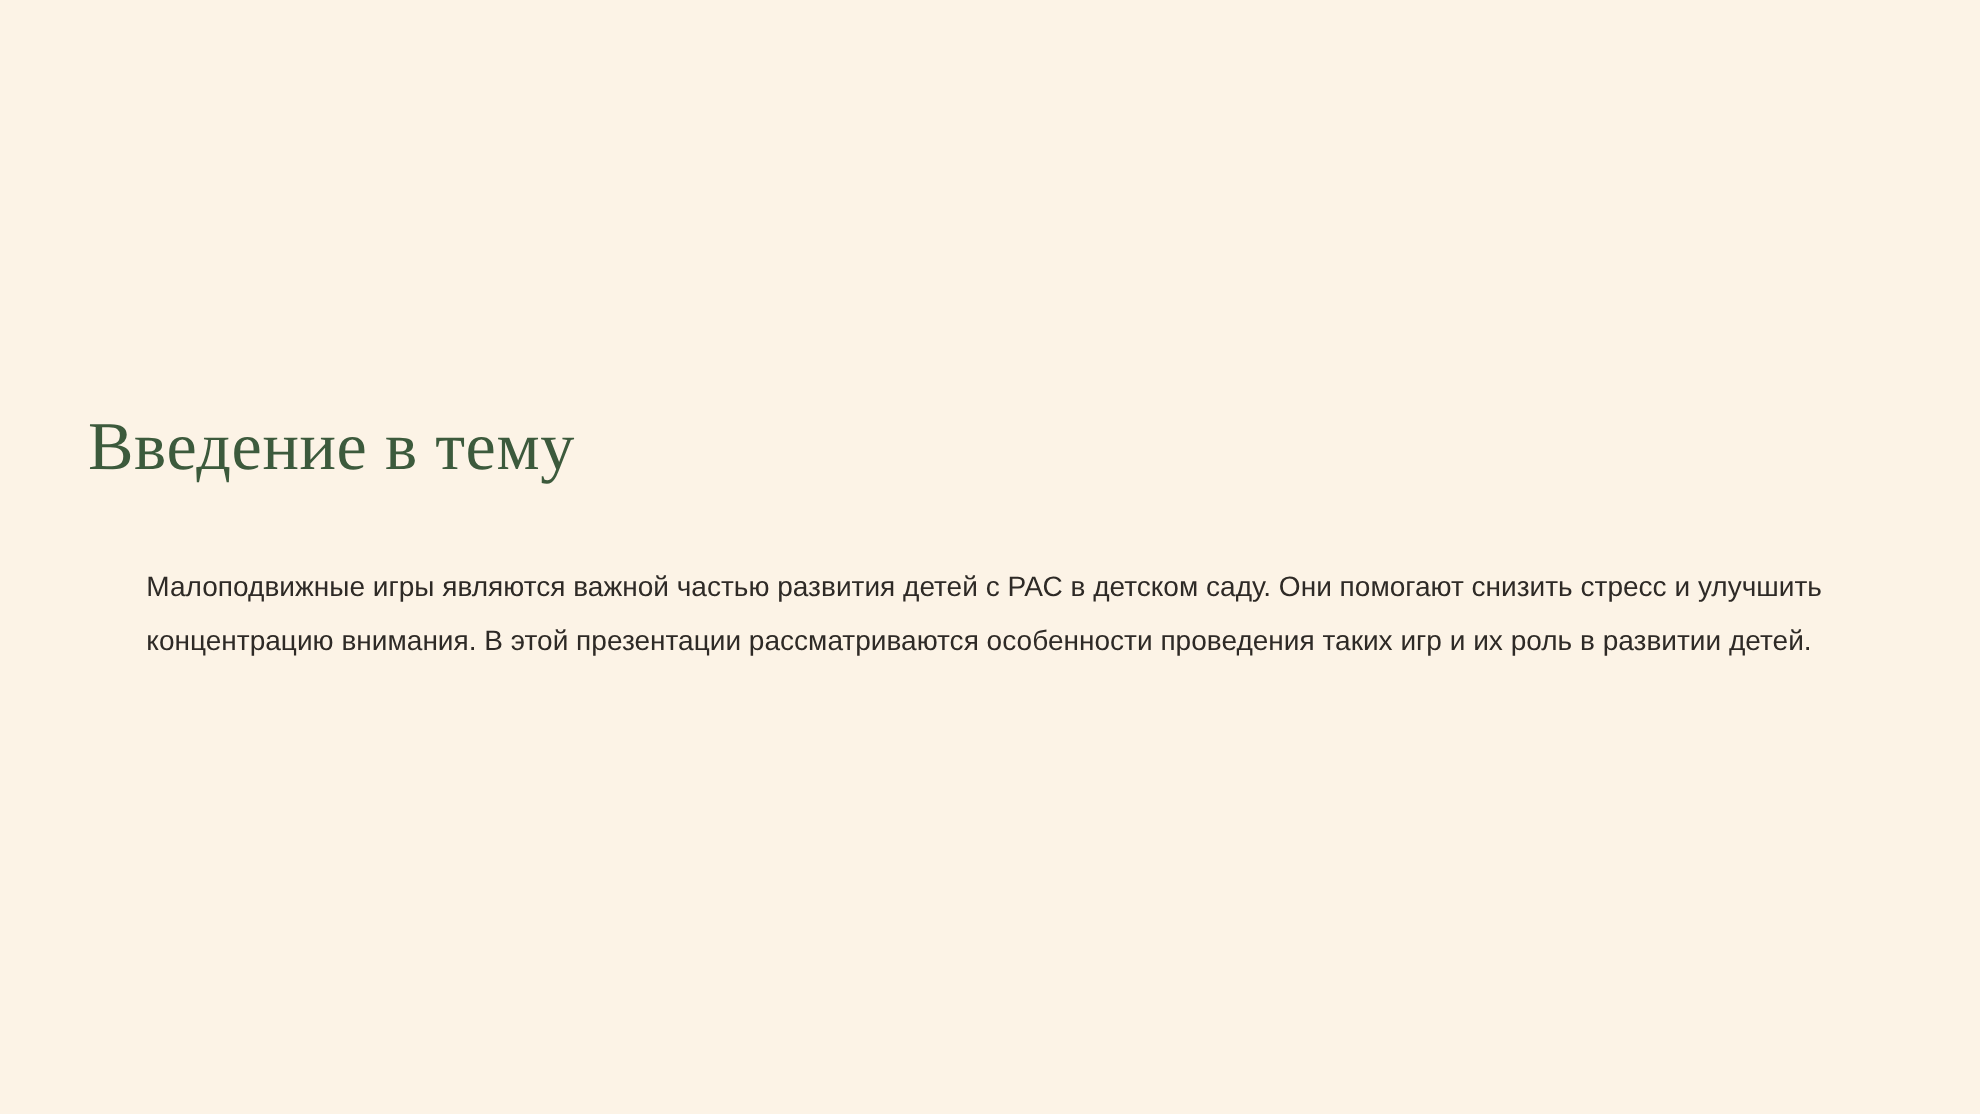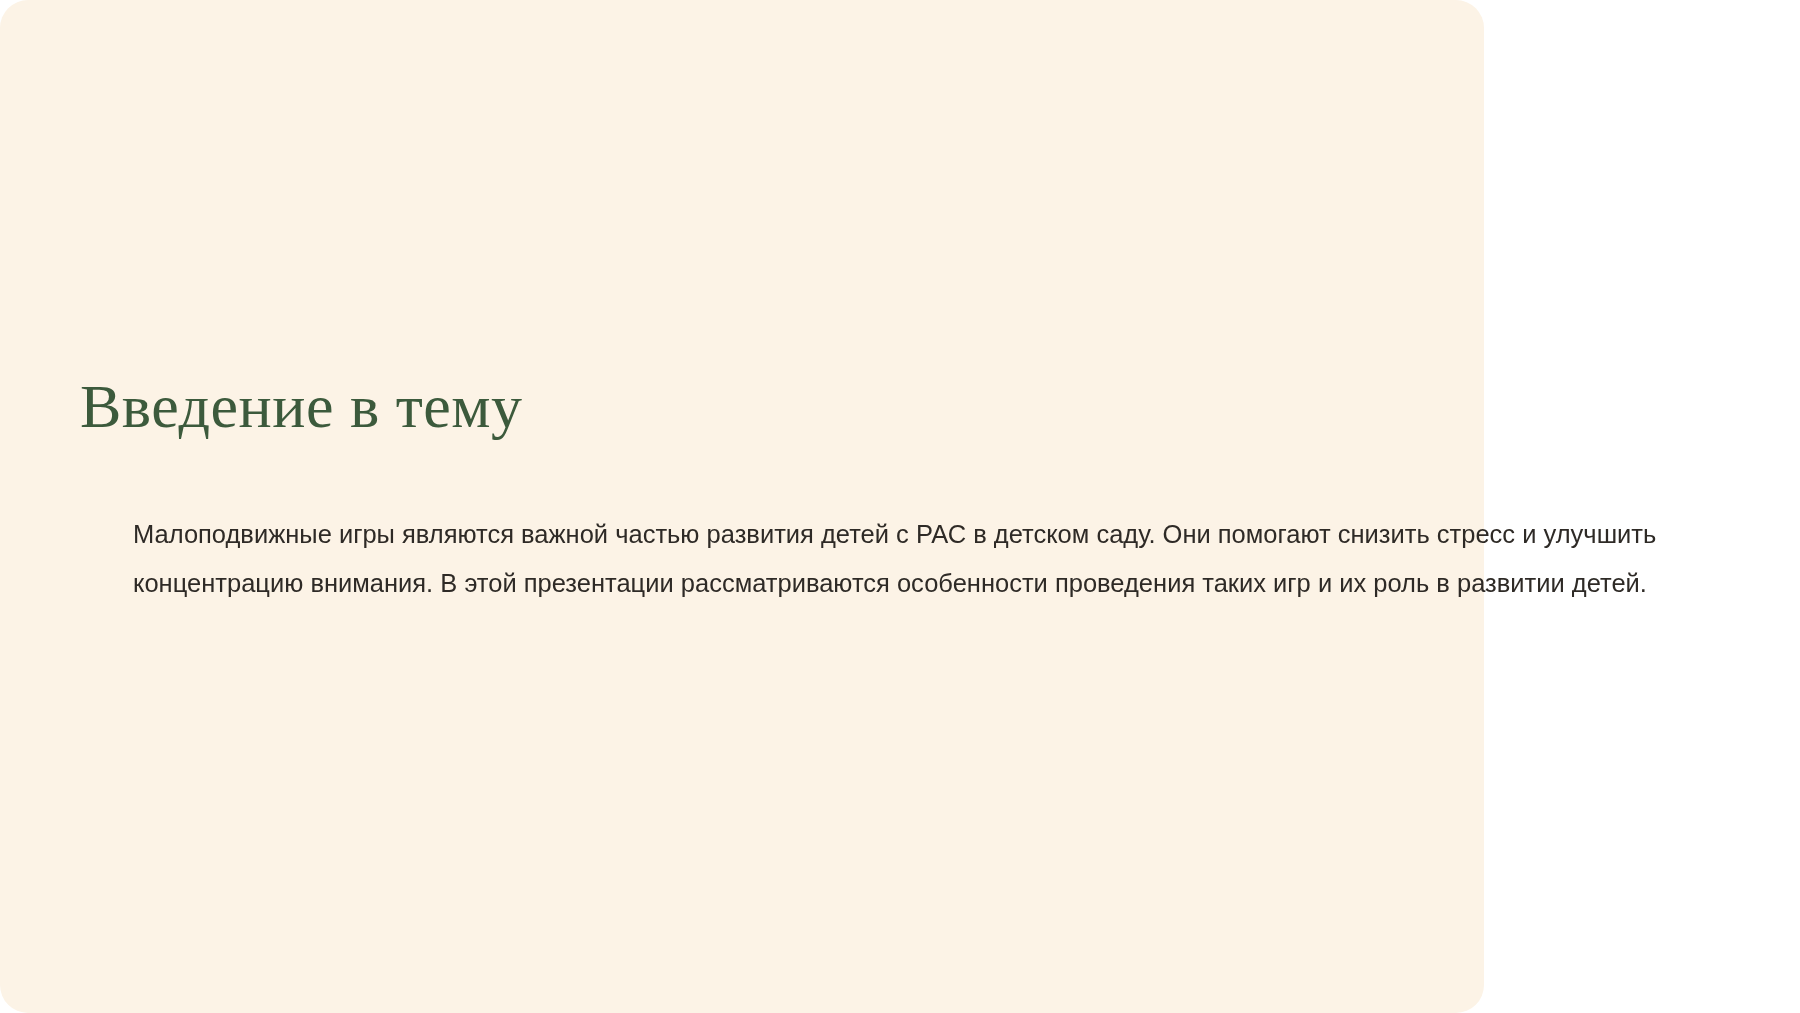--- a/index.html
+++ b/index.html
@@ -7,25 +7,24 @@
     padding: 0;
   }
   body {
     width: 1800px;
     height: 1013px;
     overflow: hidden;
     font-family: "Liberation Sans", sans-serif;
   }
   .slide {
     position: relative;
-    width: 1484px;
+    width: 1800px;
     height: 1013px;
     background: #FCF3E6;
     box-sizing: border-box;
-    border-radius: 28px;
   }
   .slide-inner {
     position: absolute;
     left: 80px;
     top: 372px;
     width: 1640px;
   }
   .slide-title {
     font-family: "Liberation Serif", serif;
     font-size: 62px;

